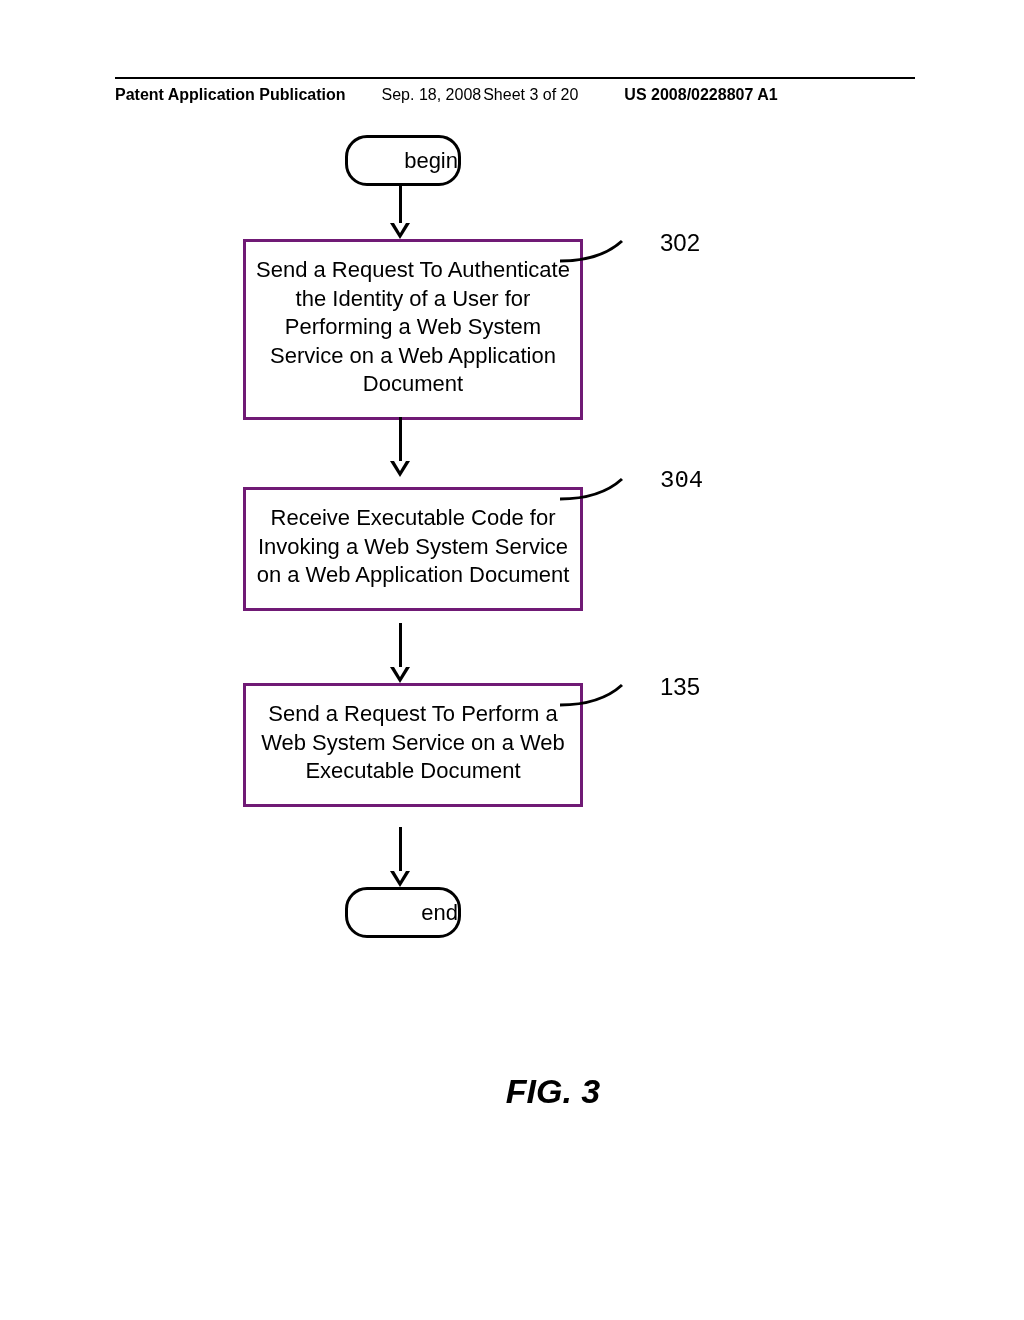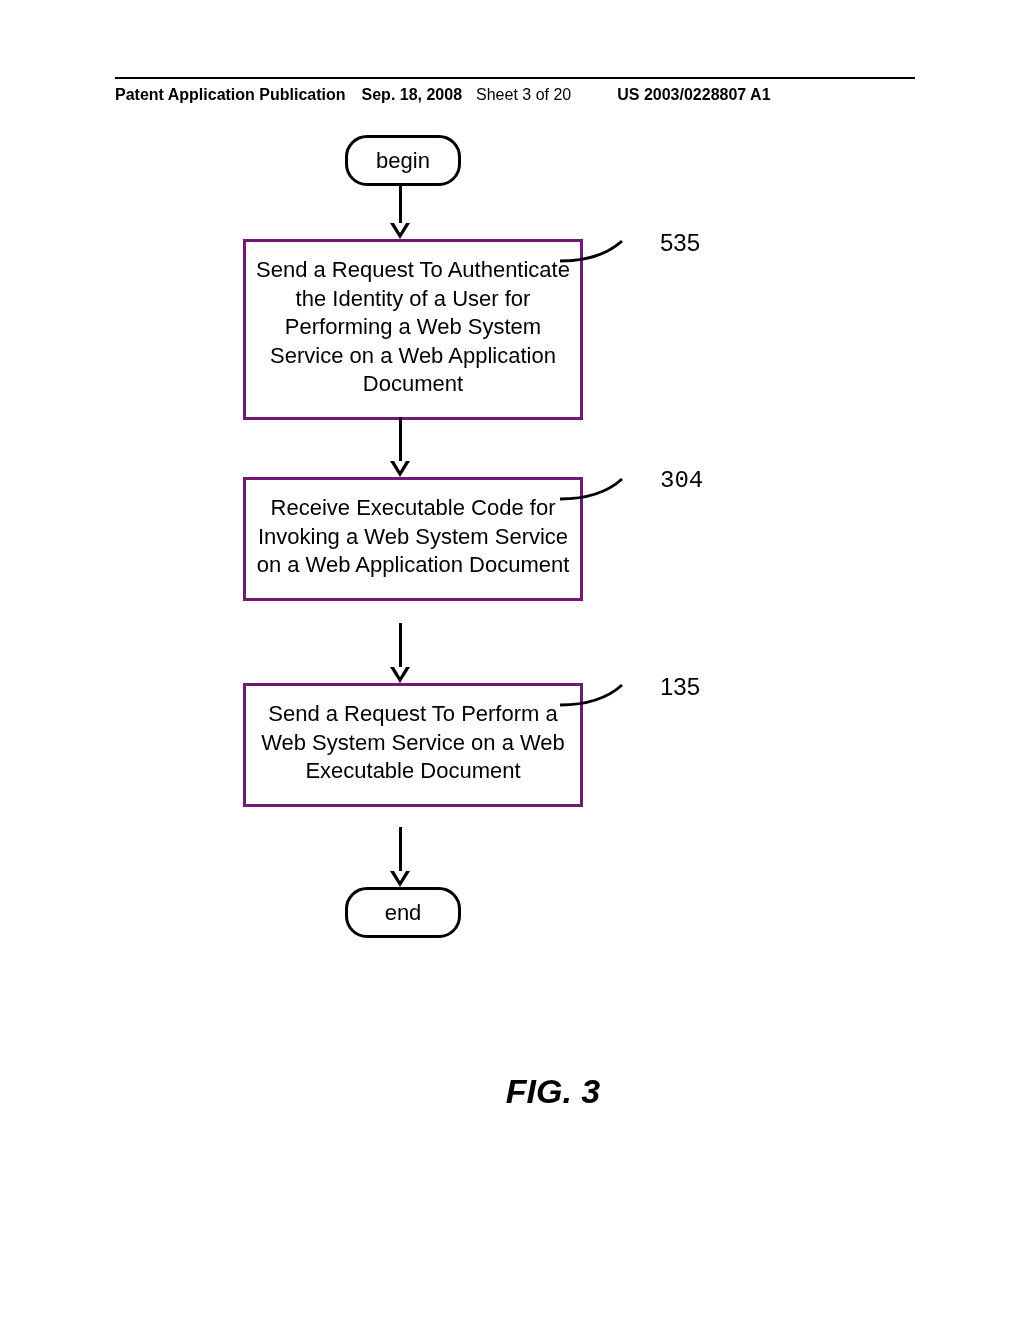--- a/index.html
+++ b/index.html
@@ -21,22 +21,22 @@
   .header {
     position: absolute;
     top: 86px;
     left: 115px;
     width: 800px;
     font-size: 16px;
     display: flex;
     white-space: nowrap;
   }
   .header .pub { font-weight: bold; }
-  .header .date { margin-left: 16px; font-weight: bold; }
-  .header .sheet { margin-left: 14px; }
+  .header .date { margin-left: 36px; }
+  .header .sheet { margin-left: 2px; }
   .header .num { margin-left: 46px; font-weight: bold; }
 
   .diagram {
     position: absolute;
     top: 135px;
     left: 0;
     width: 1024px;
   }
 
   
@@ -44,21 +44,21 @@
 
   .terminator {
     position: absolute;
     left: 345px;
     width: 110px;
     height: 45px;
     border: 3px solid #000;
     border-radius: 22px;
     background: #fff;
     font-size: 22px;
-    text-align: center;
+    text-align: right;
     line-height: 45px;
   }
 
   .box {
     position: absolute;
     left: 243px;
     width: 314px;
     border: 3px solid #701a75;
     background: #fff;
     font-size: 22px;
@@ -109,46 +109,46 @@
   }
 </style>
 </head>
 <body>
 
 <div class="header-line"></div>
 <div class="header">
   <span class="pub">Patent Application Publication</span>
   <span class="date">Sep. 18, 2008</span>
   <span class="sheet">Sheet 3 of 20</span>
-  <span class="num">US 2003/0228807 A1</span>
+  <span class="num">US 2008/0228807 A1</span>
 </div>
 
 <div class="diagram">
   <div class="col">
 
     <div class="terminator" style="top:0px;">
       <span>begin</span>
     </div>
 
     <div class="arrow-line" style="top:48px;height:40px;"></div>
     <div class="arrow-head" style="top:88px;"></div>
 
     <div class="box" style="top:104px;">
       <span>Send a Request To Authenticate the Identity of a User for Performing a Web System Service on a Web Application Document</span>
     </div>
 
     <svg style="position:absolute;left:560px;top:102px;width:90px;height:30px;">
       <path d="M0 24 Q 40 24 62 4" stroke="#000" stroke-width="3" fill="none"></path>
     </svg>
-    <div class="ref-label" style="left:660px;top:94px;">535</div>
+    <div class="ref-label" style="left:660px;top:94px;">302</div>
 
     <div class="arrow-line" style="top:282px;height:44px;"></div>
     <div class="arrow-head" style="top:326px;"></div>
 
-    <div class="box" style="top:342px;">
+    <div class="box" style="top:352px;">
       <span>Receive Executable Code for Invoking a Web System Service on a Web Application Document</span>
     </div>
     <svg style="position:absolute;left:560px;top:340px;width:90px;height:30px;">
       <path d="M0 24 Q 40 24 62 4" stroke="#000" stroke-width="3" fill="none"></path>
     </svg>
     <div class="ref-label" style="left:660px;top:332px;font-family:Liberation Mono, monospace;">304</div>
 
     <div class="arrow-line" style="top:488px;height:44px;"></div>
     <div class="arrow-head" style="top:532px;"></div>
 

